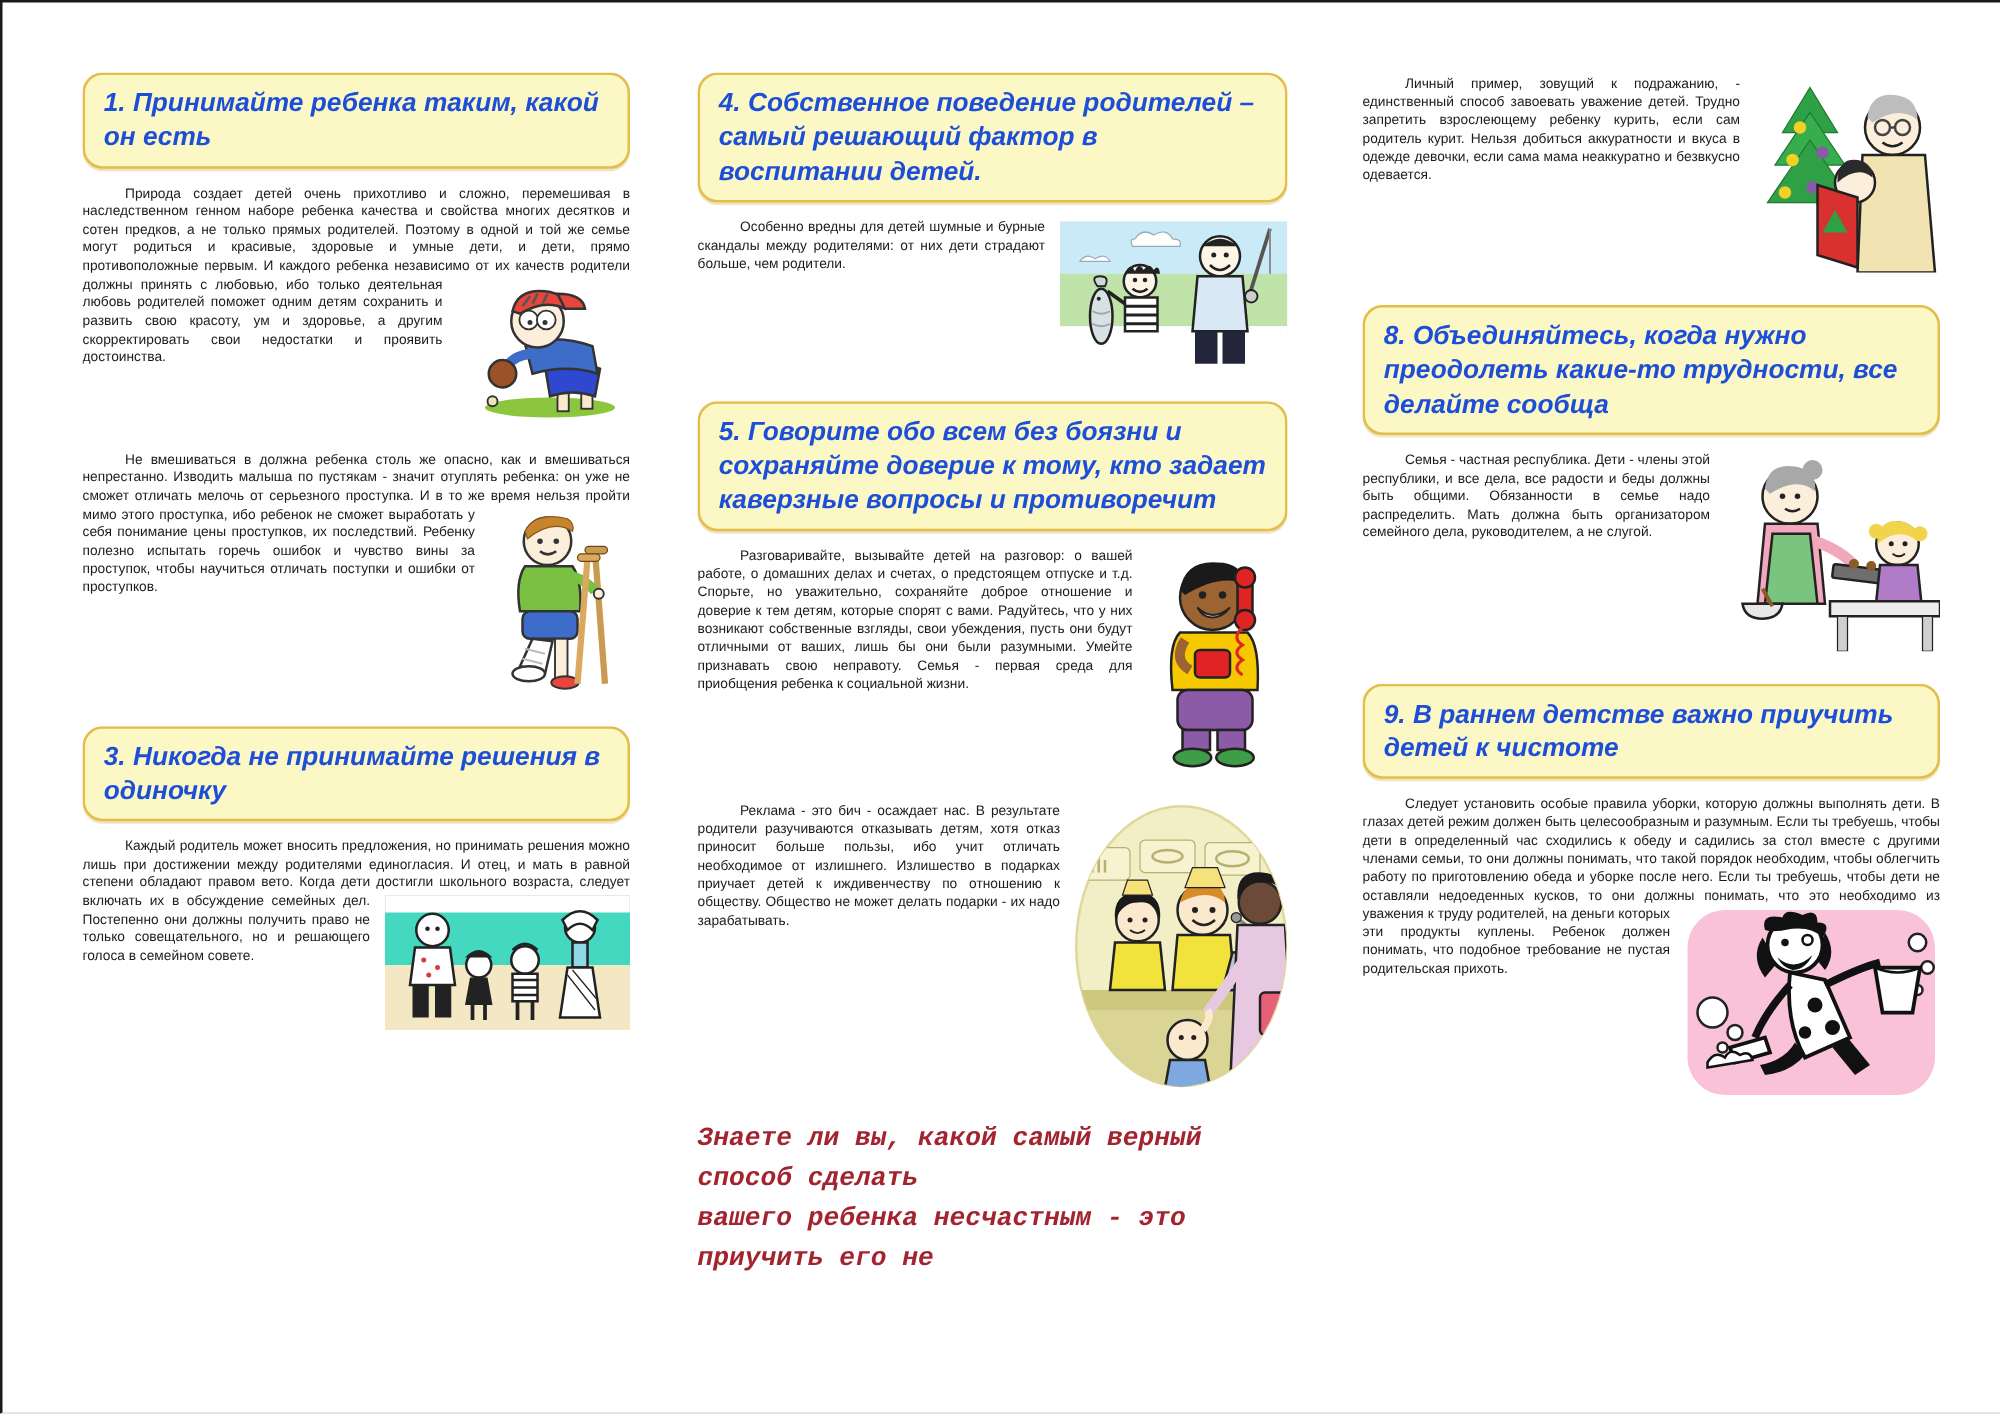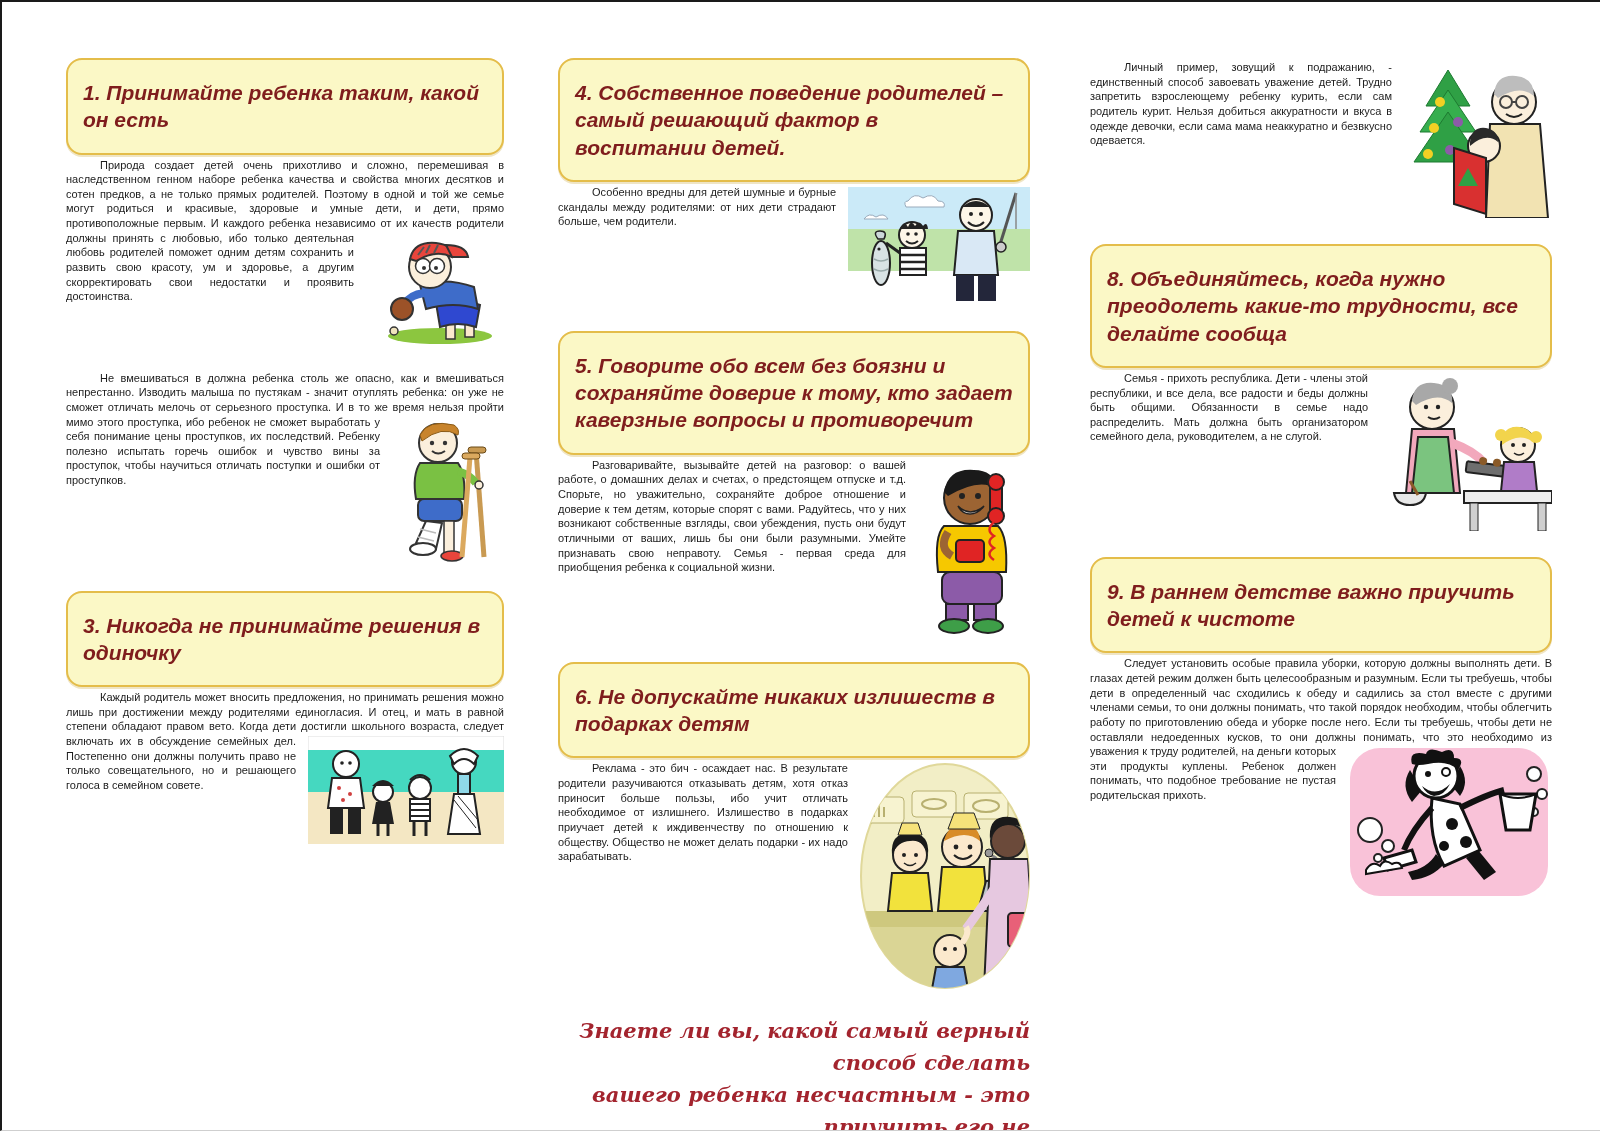--- a/index.html
+++ b/index.html
@@ -10,39 +10,39 @@
     font-family:"Liberation Sans","DejaVu Sans",sans-serif; overflow:hidden;
   }
   .col { position:absolute; top:56px; }
   .col-left   { left:64px;  width:438px; }
   .col-middle { left:556px; width:472px; }
   .col-right  { left:1088px; width:462px; top:58px; }
 
   .tip { margin-bottom:22px; overflow:hidden; }
   .tip-heading {
     background:#FBF8C6; border:2px solid #E4BD4A; border-radius:16px;
-    padding:19px 15px; margin-bottom:3px;
-    color:#7f1d1d; font-weight:bold; font-style:italic;
+    padding:9px 15px; margin-bottom:13px;
+    color:#1d4ed8; font-weight:bold; font-style:italic;
     font-size:21px; line-height:1.3;
     box-shadow:0 2px 0 rgba(210,180,90,.35);
   }
   .tip-body {
     font-size:11px; line-height:1.33; color:#1c1c1c;
     text-align:justify; text-indent:34px;
   }
   .illus { float:right; margin:2px 0 4px 12px; }
   .illus svg { display:block; }
 
   .quote {
     margin-top:10px; color:#A3242E;
     font-family:"DejaVu Serif","Liberation Serif",serif;
     font-style:italic; font-weight:bold;
     font-size:21px; line-height:1.52;
   }
-  .q-center { text-align:right; }
+  .q-center { text-align:left;font-family:Liberation Mono, monospace; }
 </style>
 </head>
 <body>
 
 <div class="page">
 
   <div class="col col-left">
 
     <div class="tip">
       <div class="tip-heading">
@@ -196,23 +196,20 @@
         <rect x="24" y="112" width="60" height="32" rx="8" fill="#8C5BA8" stroke="#222" stroke-width="2"></rect>
         <rect x="28" y="144" width="22" height="16" fill="#8C5BA8" stroke="#222" stroke-width="2"></rect>
         <rect x="56" y="144" width="22" height="16" fill="#8C5BA8" stroke="#222" stroke-width="2"></rect>
         <ellipse cx="36" cy="166" rx="15" ry="7" fill="#3E9E48" stroke="#222" stroke-width="2"></ellipse>
         <ellipse cx="70" cy="166" rx="15" ry="7" fill="#3E9E48" stroke="#222" stroke-width="2"></ellipse>
       </svg>
           </span><span>вашей работе, о домашних делах и счетах, о предстоящем отпуске и т.д. Спорьте, но уважительно, сохраняйте доброе отношение и доверие к тем детям, которые спорят с вами. Радуйтесь, что у них возникают собственные взгляды, свои убеждения, пусть они будут отличными от ваших, лишь бы они были разумными. Умейте признавать свою неправоту. Семья - первая среда для приобщения ребенка к социальной жизни.</span></p>
     </div>
 
     <div class="tip">
-      <div class="tip-heading">
-        <span>6. Не допускайте никаких излишеств в подарках детям</span>
-      </div>
       <p class="tip-body"><span class="illus">
             <svg width="170" height="226" viewBox="0 0 170 226">
         <defs>
                 <clipPath id="ovalClip">
                   <ellipse cx="85" cy="113" rx="84" ry="112"></ellipse>
                 </clipPath>
               </defs>
         <ellipse cx="85" cy="113" rx="84" ry="112" fill="#F2EEC6" stroke="#E0D89A" stroke-width="2"></ellipse>
         <g clip-path="url(#ovalClip)">
           <rect x="4" y="34" width="40" height="26" rx="4" fill="#F7F3D0" stroke="#B8B070"></rect>
@@ -319,21 +316,21 @@
         <circle cx="133" cy="72" r="2" fill="#222"></circle>
               <circle cx="144" cy="72" r="2" fill="#222"></circle>
         <path d="M134 80 q5 4 10 0" stroke="#222" stroke-width="1.5" fill="none"></path>
         <path d="M124 89 L154 89 L158 128 L120 128 Z" fill="#B07CC8" stroke="#222" stroke-width="2"></path>
         <rect x="84" y="118" width="88" height="12" fill="#EDEDED" stroke="#222" stroke-width="2"></rect>
         <rect x="90" y="130" width="8" height="28" fill="#cfcfcf" stroke="#222"></rect>
         <rect x="158" y="130" width="8" height="28" fill="#cfcfcf" stroke="#222"></rect>
         <path d="M14 120 q2 12 16 12 q14 0 16 -12 Z" fill="#E8E8E8" stroke="#222" stroke-width="2"></path>
         <line x1="30" y1="108" x2="38" y2="122" stroke="#8a5a28" stroke-width="3"></line>
       </svg>
-          </span><span>Семья -  прихоть республика. Дети -  члены этой республики, и все дела, все радости и беды должны быть общими. Обязанности в семье надо распределить. Мать должна быть организатором семейного дела, руководителем, а не слугой.</span></p>
+          </span><span>Семья -  частная республика. Дети -  члены этой республики, и все дела, все радости и беды должны быть общими. Обязанности в семье надо распределить. Мать должна быть организатором семейного дела, руководителем, а не слугой.</span></p>
     </div>
 
     <div class="tip">
       <div class="tip-heading">
         <span>9. В раннем детстве важно приучить детей к чистоте</span>
       </div>
       <p class="tip-body"><span>Следует установить особые правила уборки, которую должны выполнять дети. В глазах детей режим должен быть целесообразным и разумным. Если ты требуешь, чтобы дети в определенный час сходились к обеду и садились за стол вместе с другими членами семьи, то они должны понимать, что такой порядок необходим, чтобы облегчить работу по приготовлению обеда и уборке после него. Если ты требуешь, чтобы дети не оставляли недоеденных кусков, то они должны понимать, что это необходимо </span><span class="illus">
             <svg width="204" height="154" viewBox="0 0 204 154">
         <rect x="2" y="2" width="198" height="148" rx="30" fill="#F9C2D8"></rect>
         <circle cx="22" cy="84" r="12" fill="#fff" stroke="#222" stroke-width="2"></circle>

